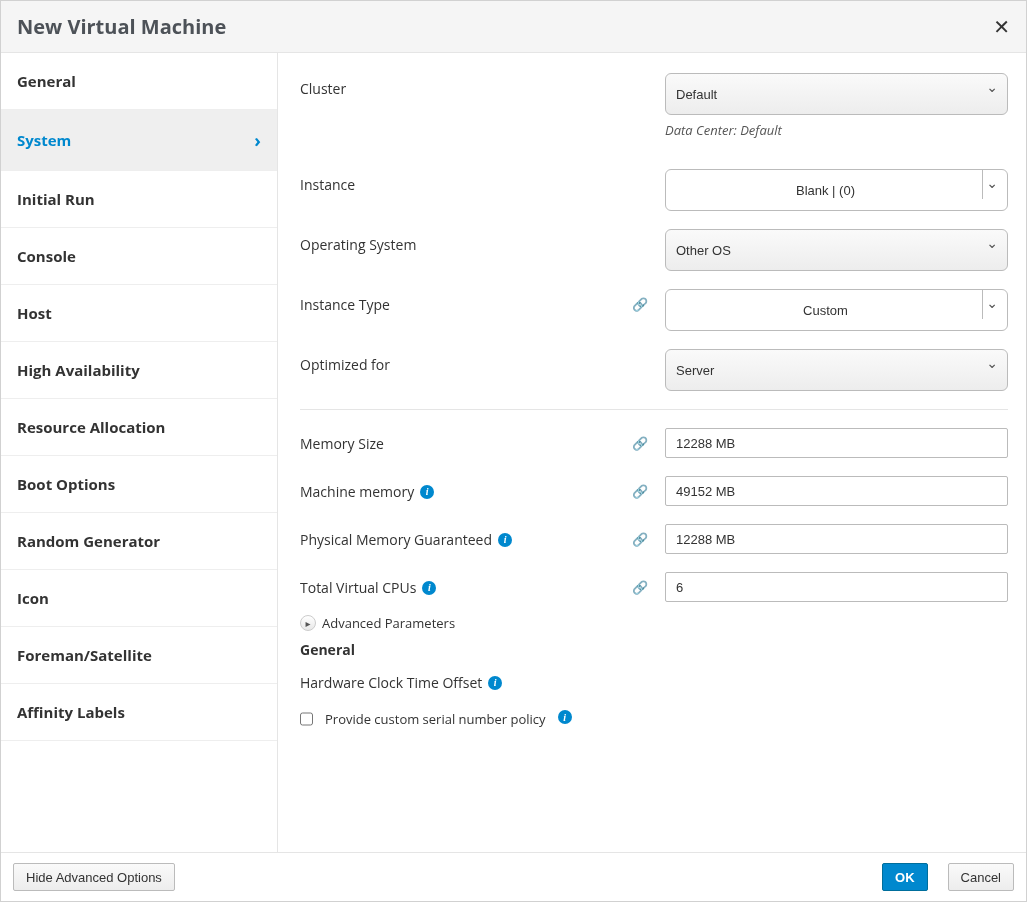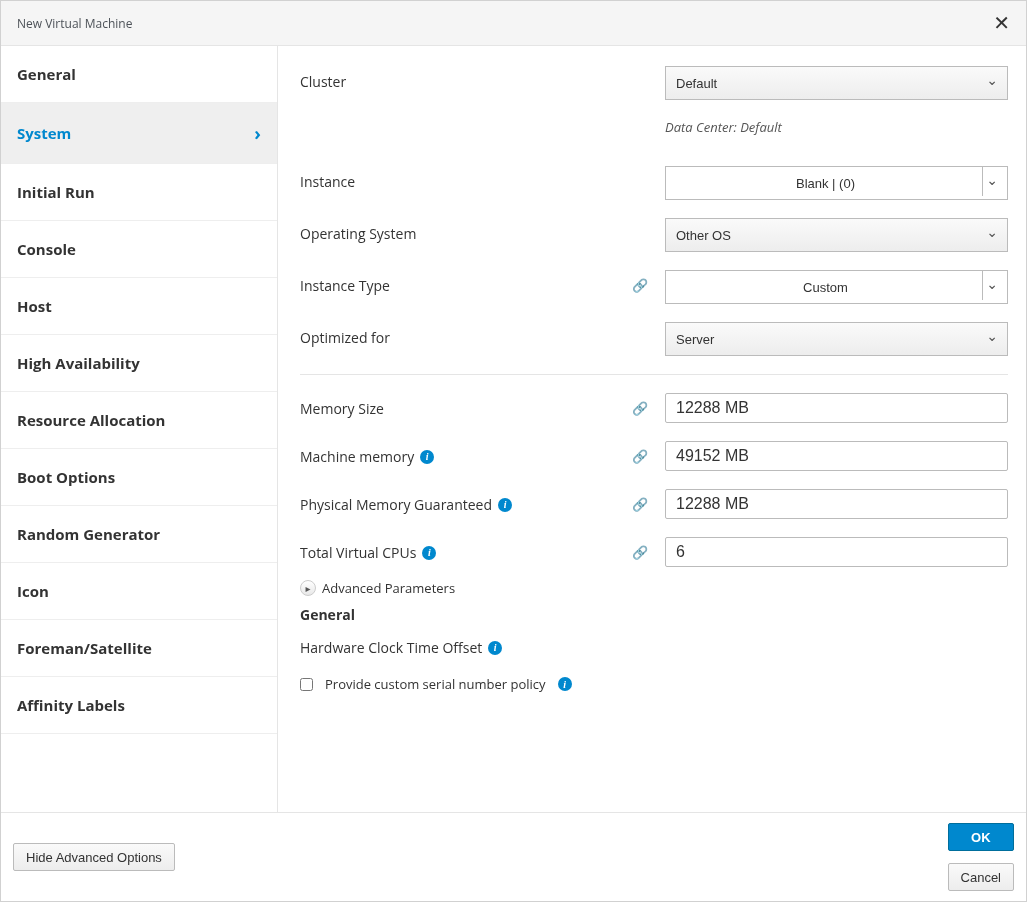--- a/index.html
+++ b/index.html
@@ -21,22 +21,22 @@
 }
 .dialog-header {
   background: #f5f5f5;
   border-bottom: 1px solid #e5e5e5;
   padding: 12px 16px;
   display: flex;
   align-items: center;
   justify-content: space-between;
 }
 .dialog-title {
-  font-size: 12px;
-  font-weight: 400;
+  font-size: 20px;
+  font-weight: 700;
   color: #4d5258;
 }
 .close-icon {
   font-size: 20px;
   color: #333;
   cursor: pointer;
   line-height: 1;
 }
 .dialog-body {
   flex: 1;
@@ -95,28 +95,28 @@
   display: flex;
   justify-content: center;
 }
 .form-control-wrap {
   flex: 1;
   display: flex;
   flex-direction: column;
 }
 .form-select {
   width: 100%;
-  height: 34px;
+  height: 42px;
   border: 1px solid #bbb;
   background: linear-gradient(#fafafa,#ededed);
   padding: 0 28px 0 10px;
   font-size: 13px;
   color: #333;
   appearance: none;
-  border-radius: 0;
+  border-radius: 6px;
   position: relative;
 }
 .form-select.plain { background: #fff; text-align: center; }
 .select-wrap {
   position: relative;
   width: 100%;
 }
 .select-wrap::after {
   content: "⌄";
   position: absolute;
@@ -140,28 +140,28 @@
   height: 30px;
   border-left: 1px solid #bbb;
   pointer-events: none;
 }
 .form-input {
   width: 100%;
   height: 30px;
   border: 1px solid #bbb;
   background: #fff;
   padding: 7px 10px;
-  font-size: 16px;
+  font-size: 13px;
   color: #333;
   border-radius: 2px;
 }
 .helper-text {
   font-style: italic;
   color: #555;
-  margin-top: 18px;
+  margin-top: 6px;
   font-size: 13px;
 }
 .info-icon {
   display: inline-flex;
   width: 14px;
   height: 14px;
   border-radius: 50%;
   background: #0088ce;
   color: #fff;
   font-size: 10px;
@@ -198,21 +198,20 @@
   color: #555;
   font-size: 10px;
 }
 .subsection-title {
   font-weight: 700;
   font-size: 14px;
   margin-bottom: 8px;
 }
 .checkbox-row {
   display: flex;
-  align-items: center;
   gap: 12px;
   margin-top: 6px;
 }
 .dialog-footer {
   border-top: 1px solid #e5e5e5;
   padding: 10px 12px;
   display: flex;
   justify-content: space-between;
   align-items: center;
   background: #fff;
@@ -226,21 +225,21 @@
   color: #333;
   cursor: pointer;
   border-radius: 2px;
 }
 .btn-primary {
   background: #0088ce;
   border-color: #006e9c;
   color: #fff;
   font-weight: 600;
 }
-.footer-right { display: flex; gap: 12px; flex-direction: column; }
+.footer-right { display: flex; gap: 20px; }
 .form-row.compact { margin-bottom: 12px; }
 </style>
 </head>
 <body>
 
 <div class="dialog">
 
   <div class="dialog-header">
     <span class="dialog-title">New Virtual Machine</span>
     <span class="close-icon">✕</span>

